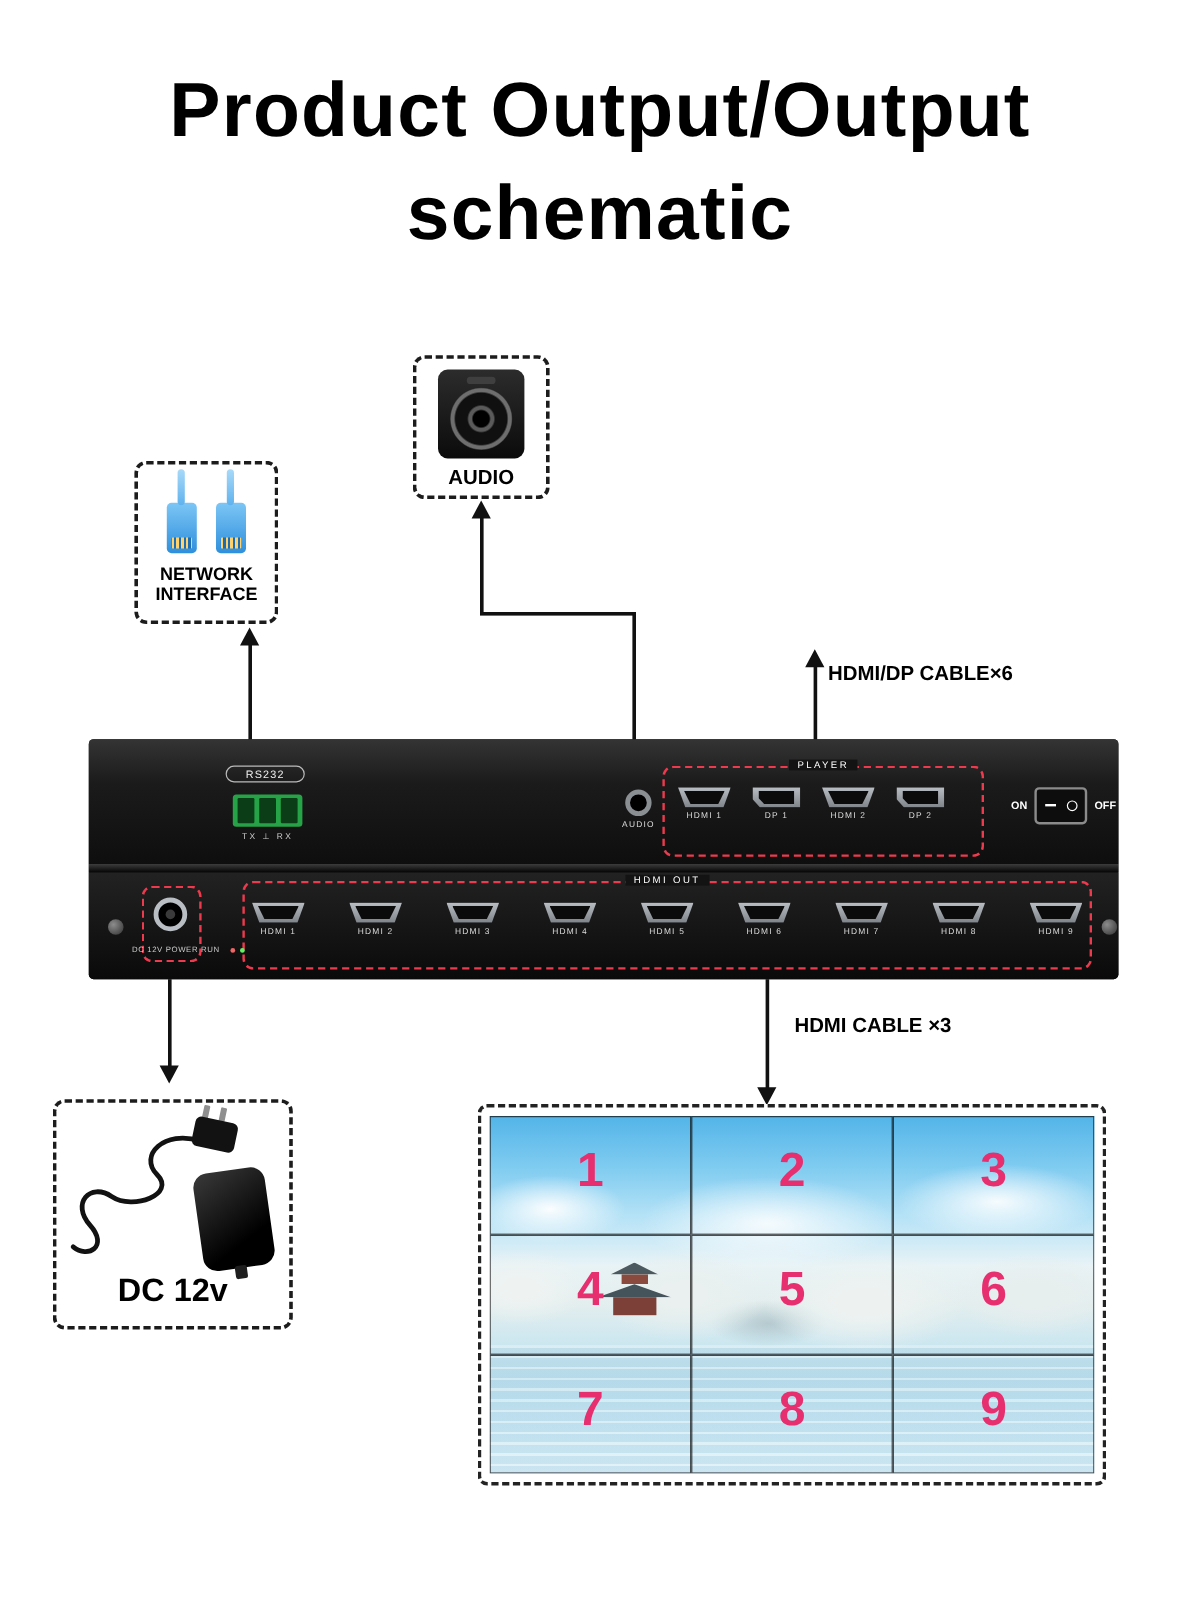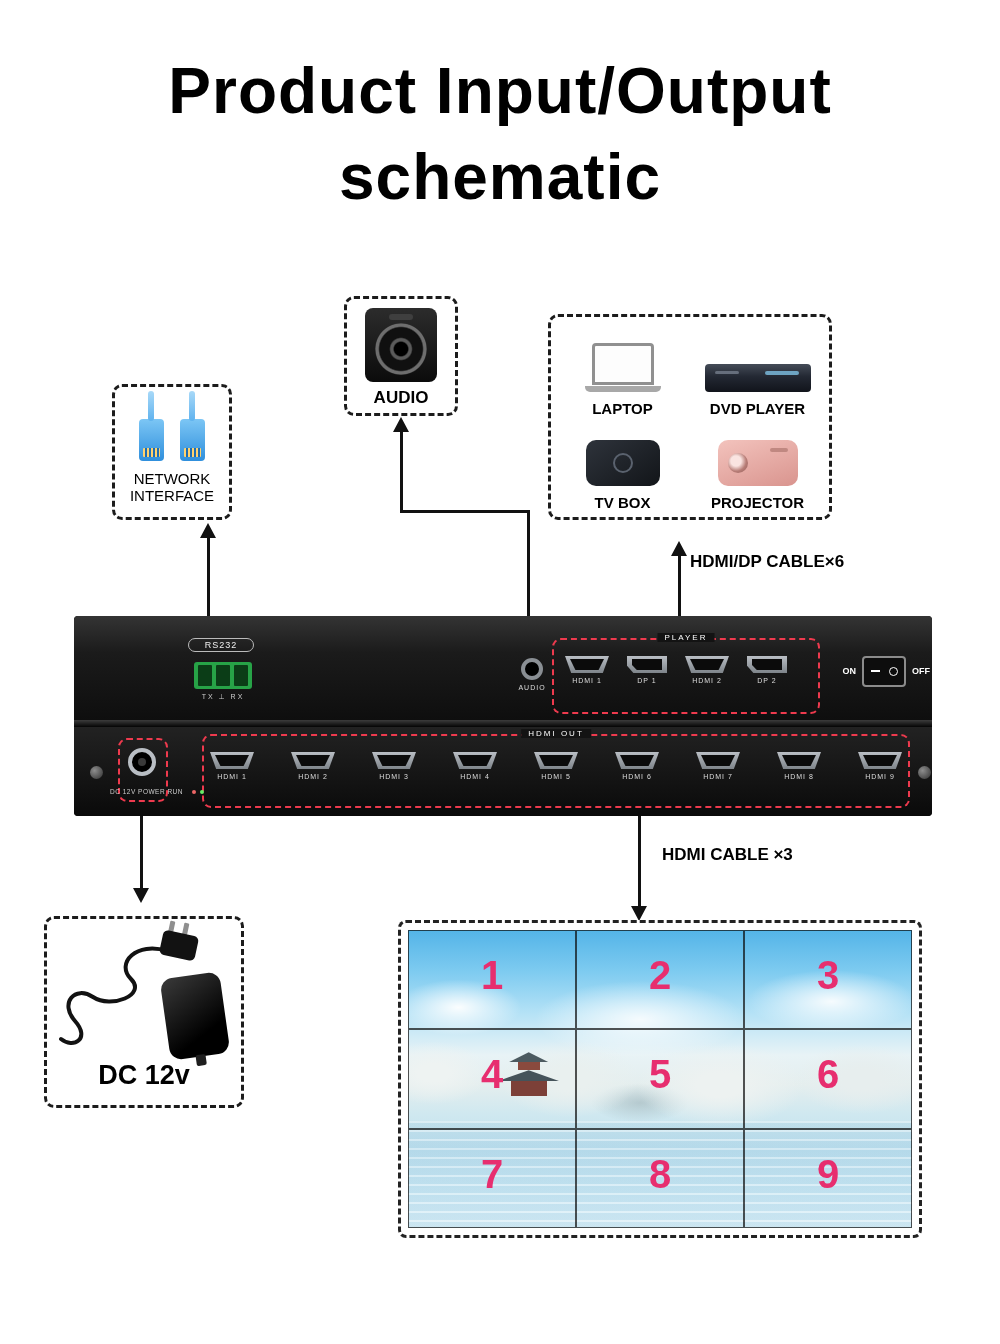--- a/index.html
+++ b/index.html
@@ -19,21 +19,21 @@
       background:radial-gradient(circle at 50% 50%, #000 0 18%, #5a5a5a 22% 28%, #101010 32% 58%, #6e6e6e 62% 68%, #151515 72% 100%);}
   .speaker::after{content:"";position:absolute;left:50%;top:6px;transform:translateX(-50%);width:24px;height:6px;border-radius:3px;background:#3f3f3f;}
   .audio-box .lbl{margin-top:6px;font-size:17px;font-weight:700;}
 
   .network-box{left:112px;top:384px;width:120px;height:136px;display:flex;flex-direction:column;align-items:center;}
   .rj45-row{display:flex;gap:16px;margin-top:32px;}
   .rj45{position:relative;width:25px;height:42px;background:linear-gradient(180deg,#7cc6f5,#2f8fdc);border-radius:4px;}
   .rj45::before{content:"";position:absolute;top:-28px;left:9px;width:6px;height:30px;background:linear-gradient(180deg,#a8d9f8,#5fb2ee);border-radius:3px;}
   .rj45::after{content:"";position:absolute;bottom:4px;left:4px;right:4px;height:9px;border-radius:1px;
       background:repeating-linear-gradient(90deg,#ffd26e 0 2px,#1d6db3 2px 4px);}
-  .network-box .lbl{margin-top:9px;font-size:15px;font-weight:400;line-height:1.15;text-align:center;width:100px;}
+  .network-box .lbl{margin-top:9px;font-size:15px;font-weight:700;line-height:1.15;text-align:center;width:100px;}
 
   .sources-box{left:548px;top:314px;width:284px;height:206px;display:grid;
       grid-template-columns:1fr 1fr;grid-template-rows:1fr 1fr;padding:12px 4px 6px;row-gap:6px;}
   .source-item{display:flex;flex-direction:column;align-items:center;justify-content:flex-end;}
   .source-item .lbl{margin-top:8px;font-size:15px;font-weight:700;}
   .icon-laptop{display:flex;flex-direction:column;align-items:center;}
   .icon-laptop .screen{width:56px;height:36px;border:3px solid #909090;border-radius:4px 4px 0 0;background:#fdfdfd;}
   .icon-laptop .base{width:76px;height:6px;background:#a8a8a8;border-radius:0 0 5px 5px;margin-top:1px;}
   .icon-dvd{width:106px;height:28px;background:linear-gradient(180deg,#454c58 0%,#232833 45%,#11141b 100%);border-radius:4px;position:relative;}
   .icon-dvd::before{content:"";position:absolute;right:12px;top:7px;width:34px;height:4px;background:#79b7d9;border-radius:2px;opacity:.85;}
@@ -121,56 +121,35 @@
   .pav-wall2{width:36px;height:15px;margin:0 auto;background:#7c4038;}
   .cells{position:absolute;inset:0;display:grid;grid-template-columns:repeat(3,1fr);grid-template-rows:repeat(3,1fr);z-index:3;}
   .cell{border:1px solid rgba(12,12,12,.7);display:flex;align-items:center;justify-content:center;}
   .cell-num{color:#e72e6f;font-size:40px;font-weight:700;transform:translateY(-8%);}
 </style>
 </head>
 <body>
 
 <div class="page">
 
-  <div class="title">Product Input/Output schematic</div>
+  <div class="title">Product Output/Output schematic</div>
 
   <div class="dashed-box audio-box">
     <div class="speaker"></div>
     <div class="lbl">AUDIO</div>
   </div>
 
   <div class="dashed-box network-box">
     <div class="rj45-row">
       <div class="rj45"></div>
       <div class="rj45"></div>
     </div>
     <div class="lbl">NETWORK INTERFACE</div>
   </div>
 
-  <div class="dashed-box sources-box">
-    <div class="source-item">
-      <div class="icon-laptop">
-        <div class="screen"></div>
-        <div class="base"></div>
-      </div>
-      <div class="lbl">LAPTOP</div>
-    </div>
-    <div class="source-item">
-      <div class="icon-dvd"></div>
-      <div class="lbl">DVD PLAYER</div>
-    </div>
-    <div class="source-item">
-      <div class="icon-tvbox"></div>
-      <div class="lbl">TV BOX</div>
-    </div>
-    <div class="source-item">
-      <div class="icon-projector"></div>
-      <div class="lbl">PROJECTOR</div>
-    </div>
-  </div>
 
   <div class="arrow-up" style="left:200px;top:523px"></div>
   <div class="line" style="left:207px;top:537px;width:3px;height:80px"></div>
 
   <div class="arrow-up" style="left:393px;top:417px"></div>
   <div class="line" style="left:400px;top:431px;width:3px;height:81px"></div>
   <div class="line" style="left:400px;top:510px;width:130px;height:3px"></div>
   <div class="line" style="left:527px;top:510px;width:3px;height:107px"></div>
 
   <div class="arrow-up" style="left:671px;top:541px"></div>

